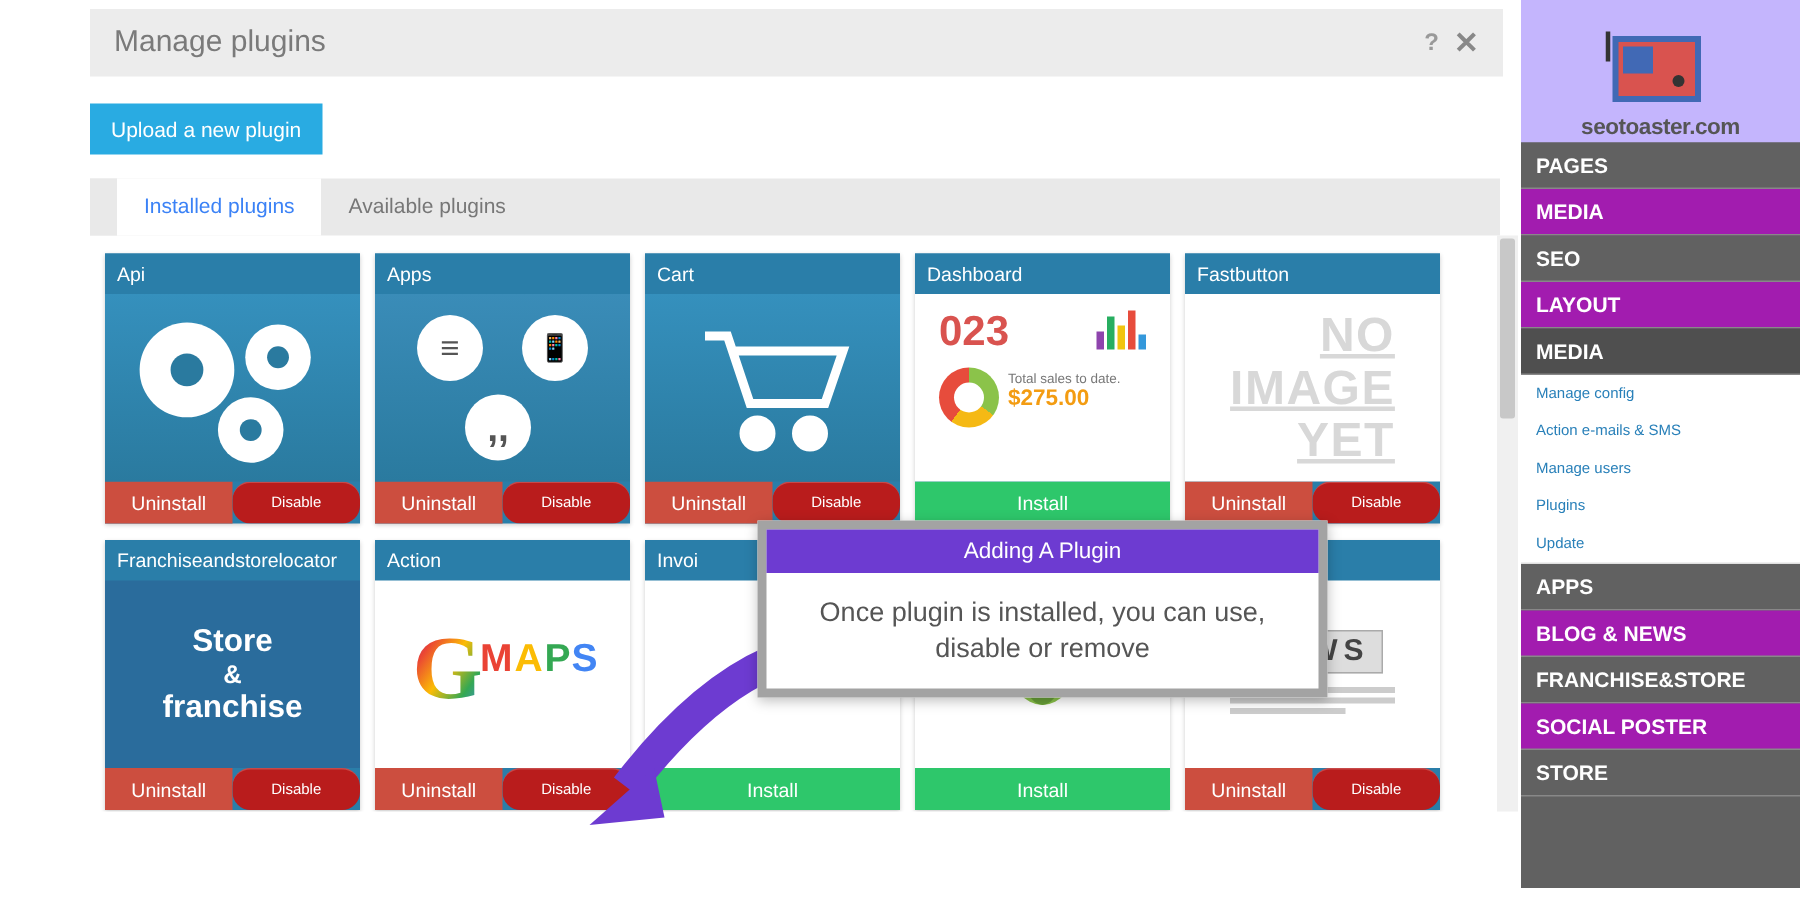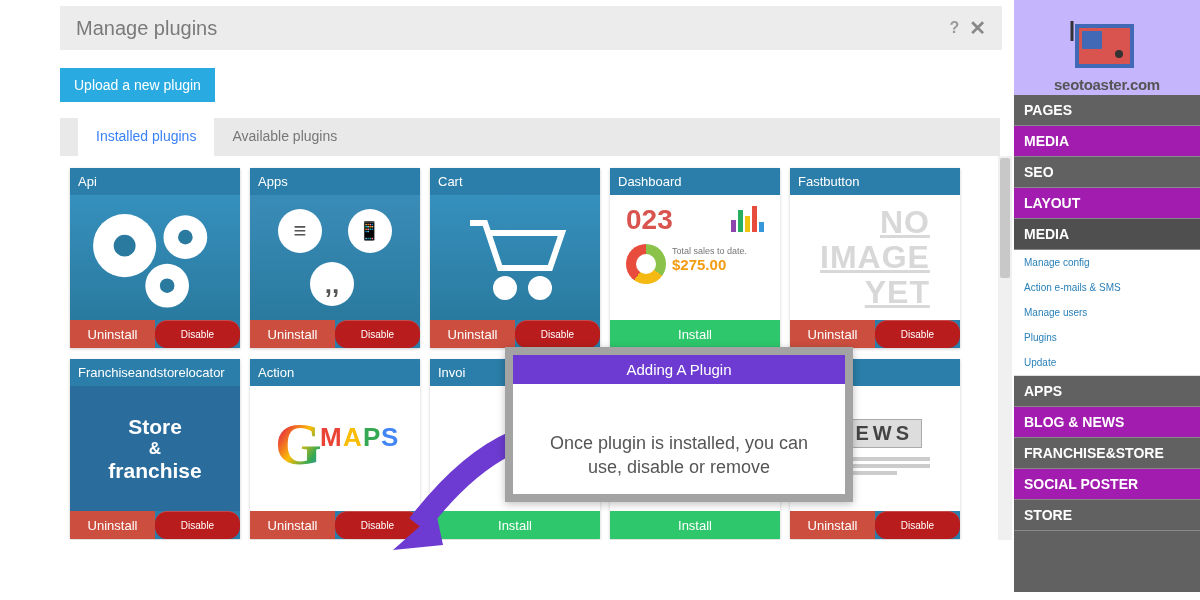--- a/index.html
+++ b/index.html
@@ -37,23 +37,23 @@
 
 .logo-area { background: #c4b5fd; height: 95px; display: flex; flex-direction: column; align-items: center; justify-content: flex-end; padding-bottom: 2px; }
 .toaster-svg { width: 100px; height: 60px; }
 .logo-text { color: #555; font-size: 15px; font-weight: bold; letter-spacing: -0.3px; }
 .nav-item { background: #616161; color: #fff; font-weight: bold; font-size: 14px; padding: 7px 10px; border-bottom: 1px solid #888; cursor: pointer; }
 .nav-item.lighter { background: #a21caf; }
 .sub-area { background: #fff; border-bottom: 1px solid #e0e0e0; }
 .sub-item { color: #2980b9; font-size: 10px; padding: 7px 10px; cursor: pointer; }
 
 
-.tooltip { position: absolute; top: 347px; left: 505px; width: 348px; background: #fff; border: 8px solid #a3a3a3; z-index: 10; box-shadow: 0 2px 8px rgba(0,0,0,.25); }
+.tooltip { position: absolute; top: 347px; left: 505px; width: 380px; background: #fff; border: 6px solid #a3a3a3; z-index: 10; box-shadow: 0 2px 8px rgba(0,0,0,.25); }
 .tooltip-head { background: #6d3bd1; color: #fff; text-align: center; padding: 6px; font-size: 15px; }
-.tooltip-body { padding: 14px 20px; text-align: center; color: #555; font-size: 18px; line-height: 1.35; margin-top: 33px; }
+.tooltip-body { padding: 14px 20px; text-align: center; color: #555; font-size: 18px; line-height: 1.35; }
 .arrow-svg { position: absolute; top: 430px; left: 388px; z-index: 9; }
 .bubbles { width: 100%; height: 100%; background: linear-gradient(#3a8cb8, #2a7a9f); display:flex; align-items:center; justify-content:center; position:relative; }
 .bubble { position:absolute; background:#fff; border-radius:50%; display:flex; align-items:center; justify-content:center; color:#555; }
 .cart-svg { width: 120px; height:110px; }
 .dash-box { background:#fff; width:150px; height:120px; padding:6px; font-size:10px; }
 .dash-big { color:#d9534f; font-size:28px; font-weight:bold; float:left; }
 .dash-bars { float:right; display:flex; align-items:flex-end; height:28px; gap:2px; }
 .dash-bars span { width:5px; display:block; }
 .dash-pie { width:40px; height:40px; border-radius:50%; background: conic-gradient(#8bc34a 0 35%, #f5b914 35% 60%, #e74c3c 60% 100%); float:left; clear:both; margin-top:8px; position:relative; }
 .dash-pie::after { content:''; position:absolute; inset:10px; background:#fff; border-radius:50%; }

